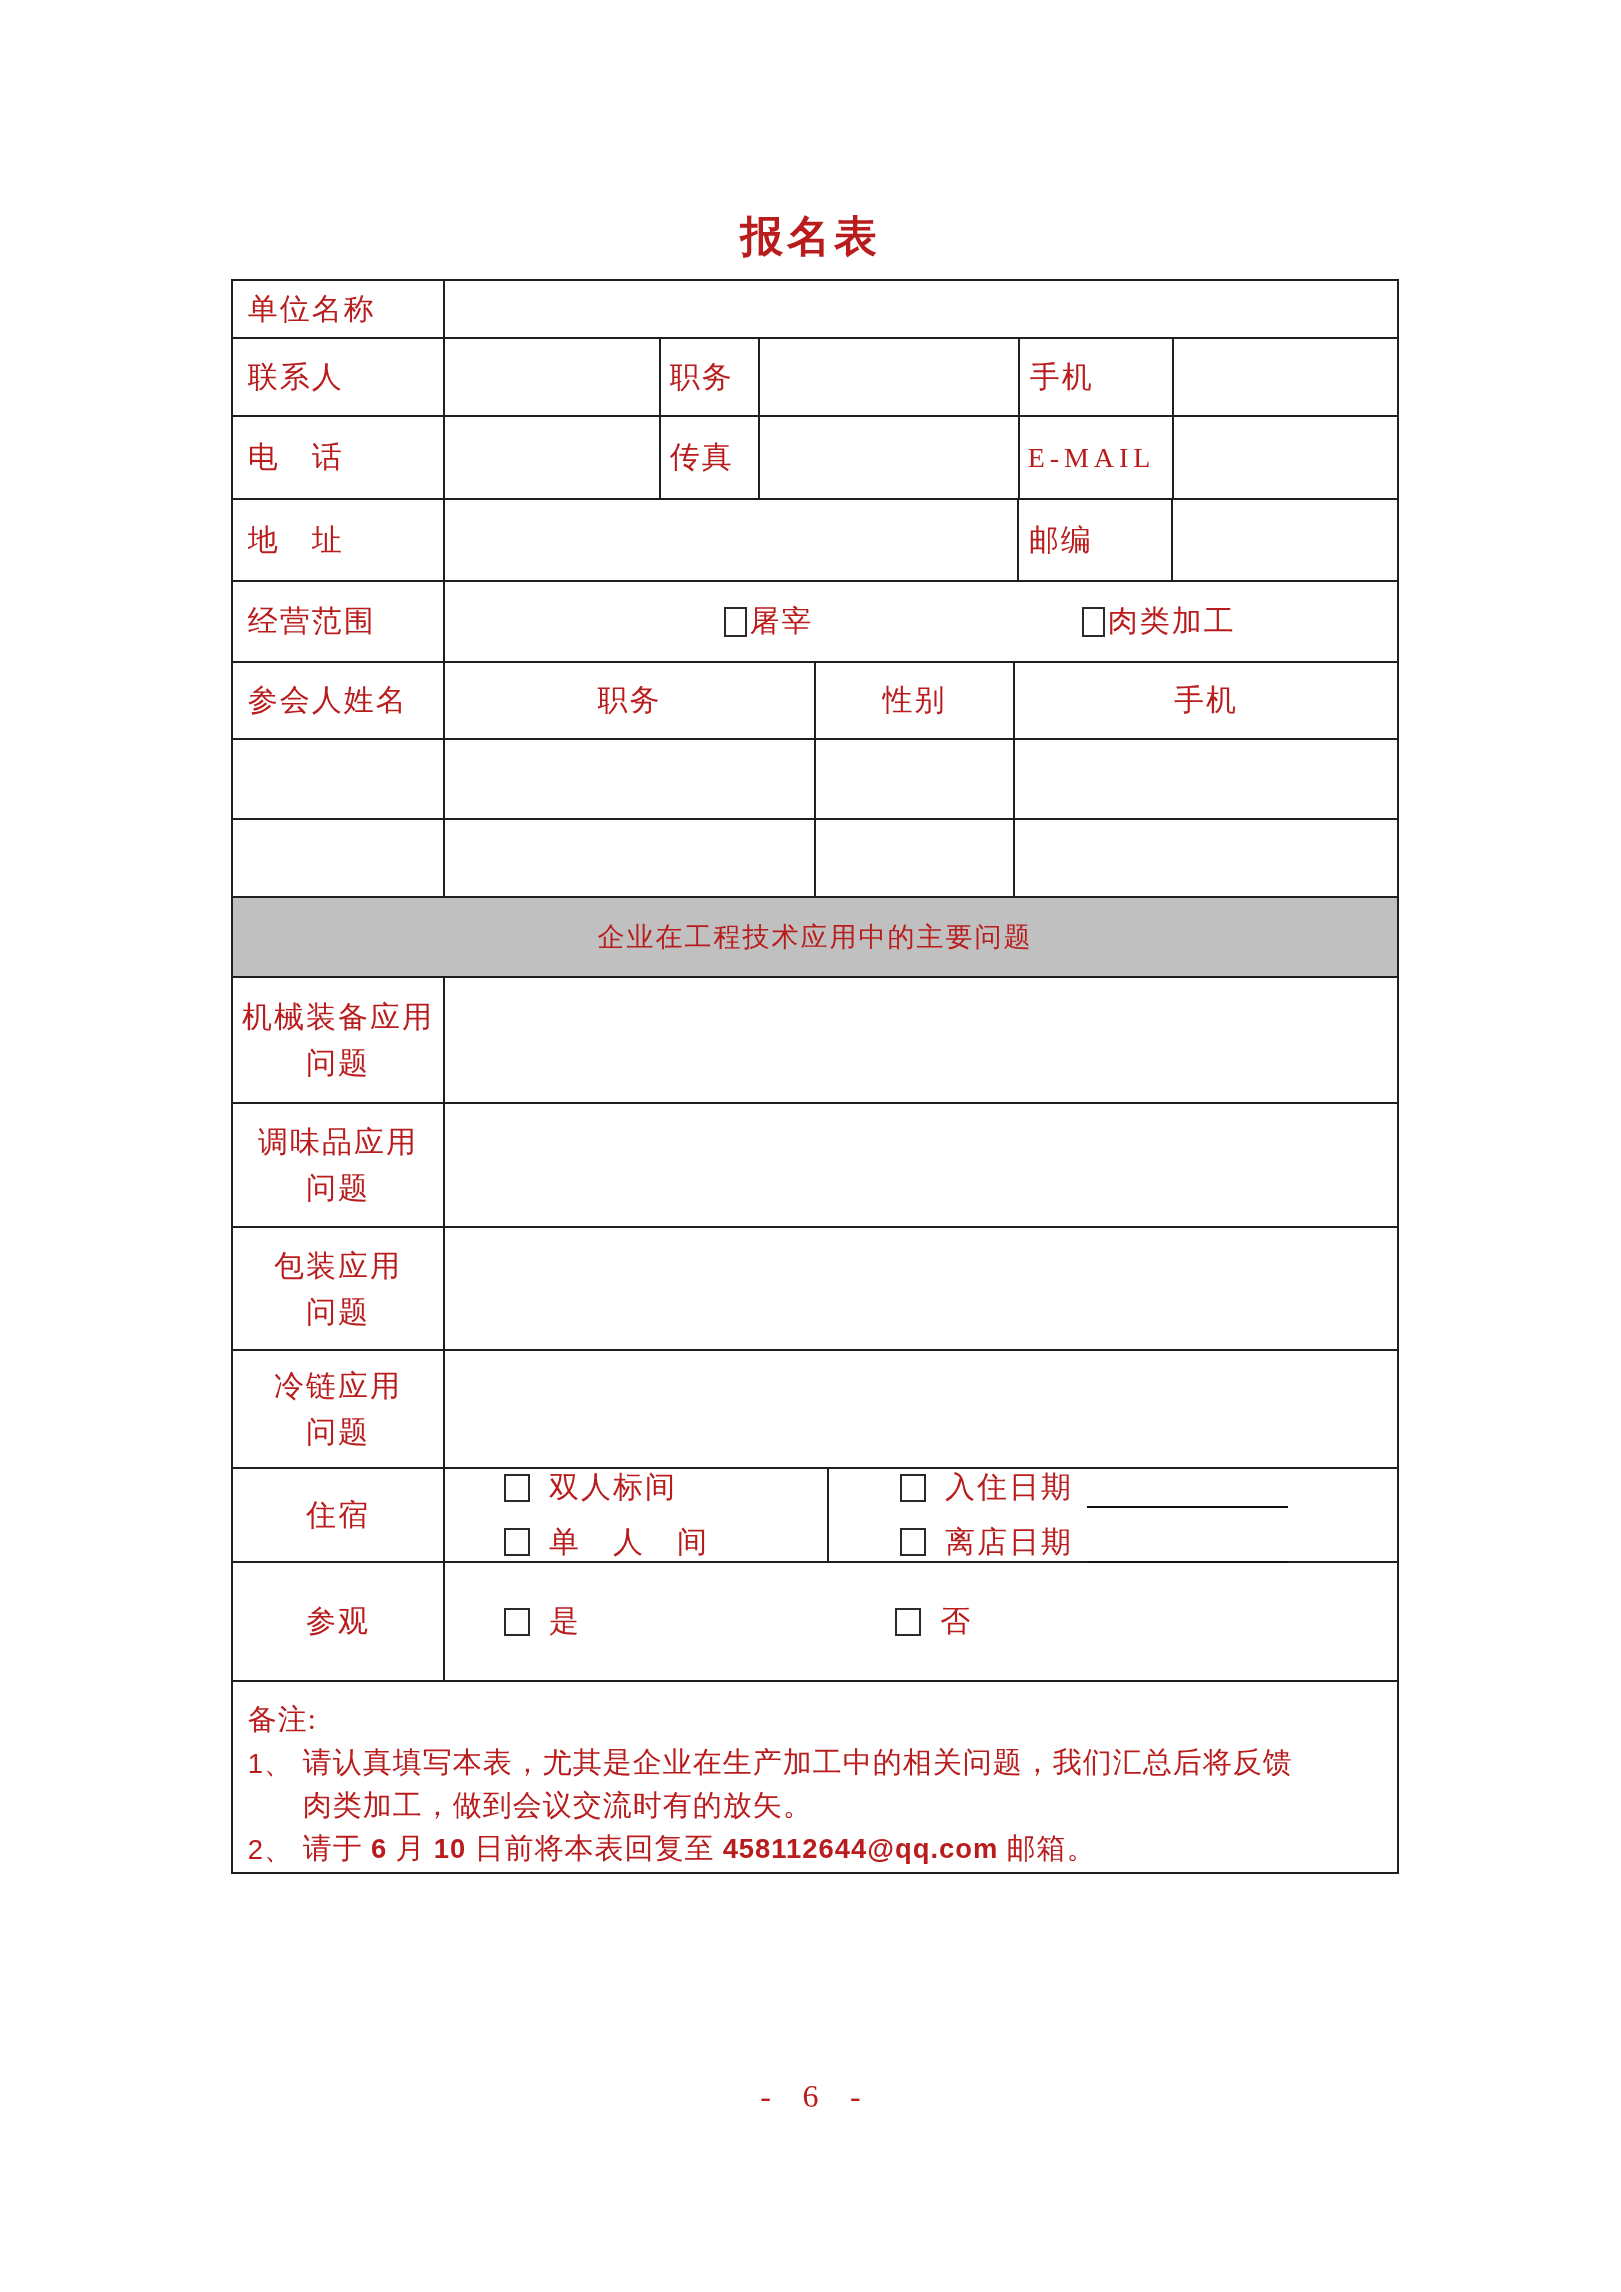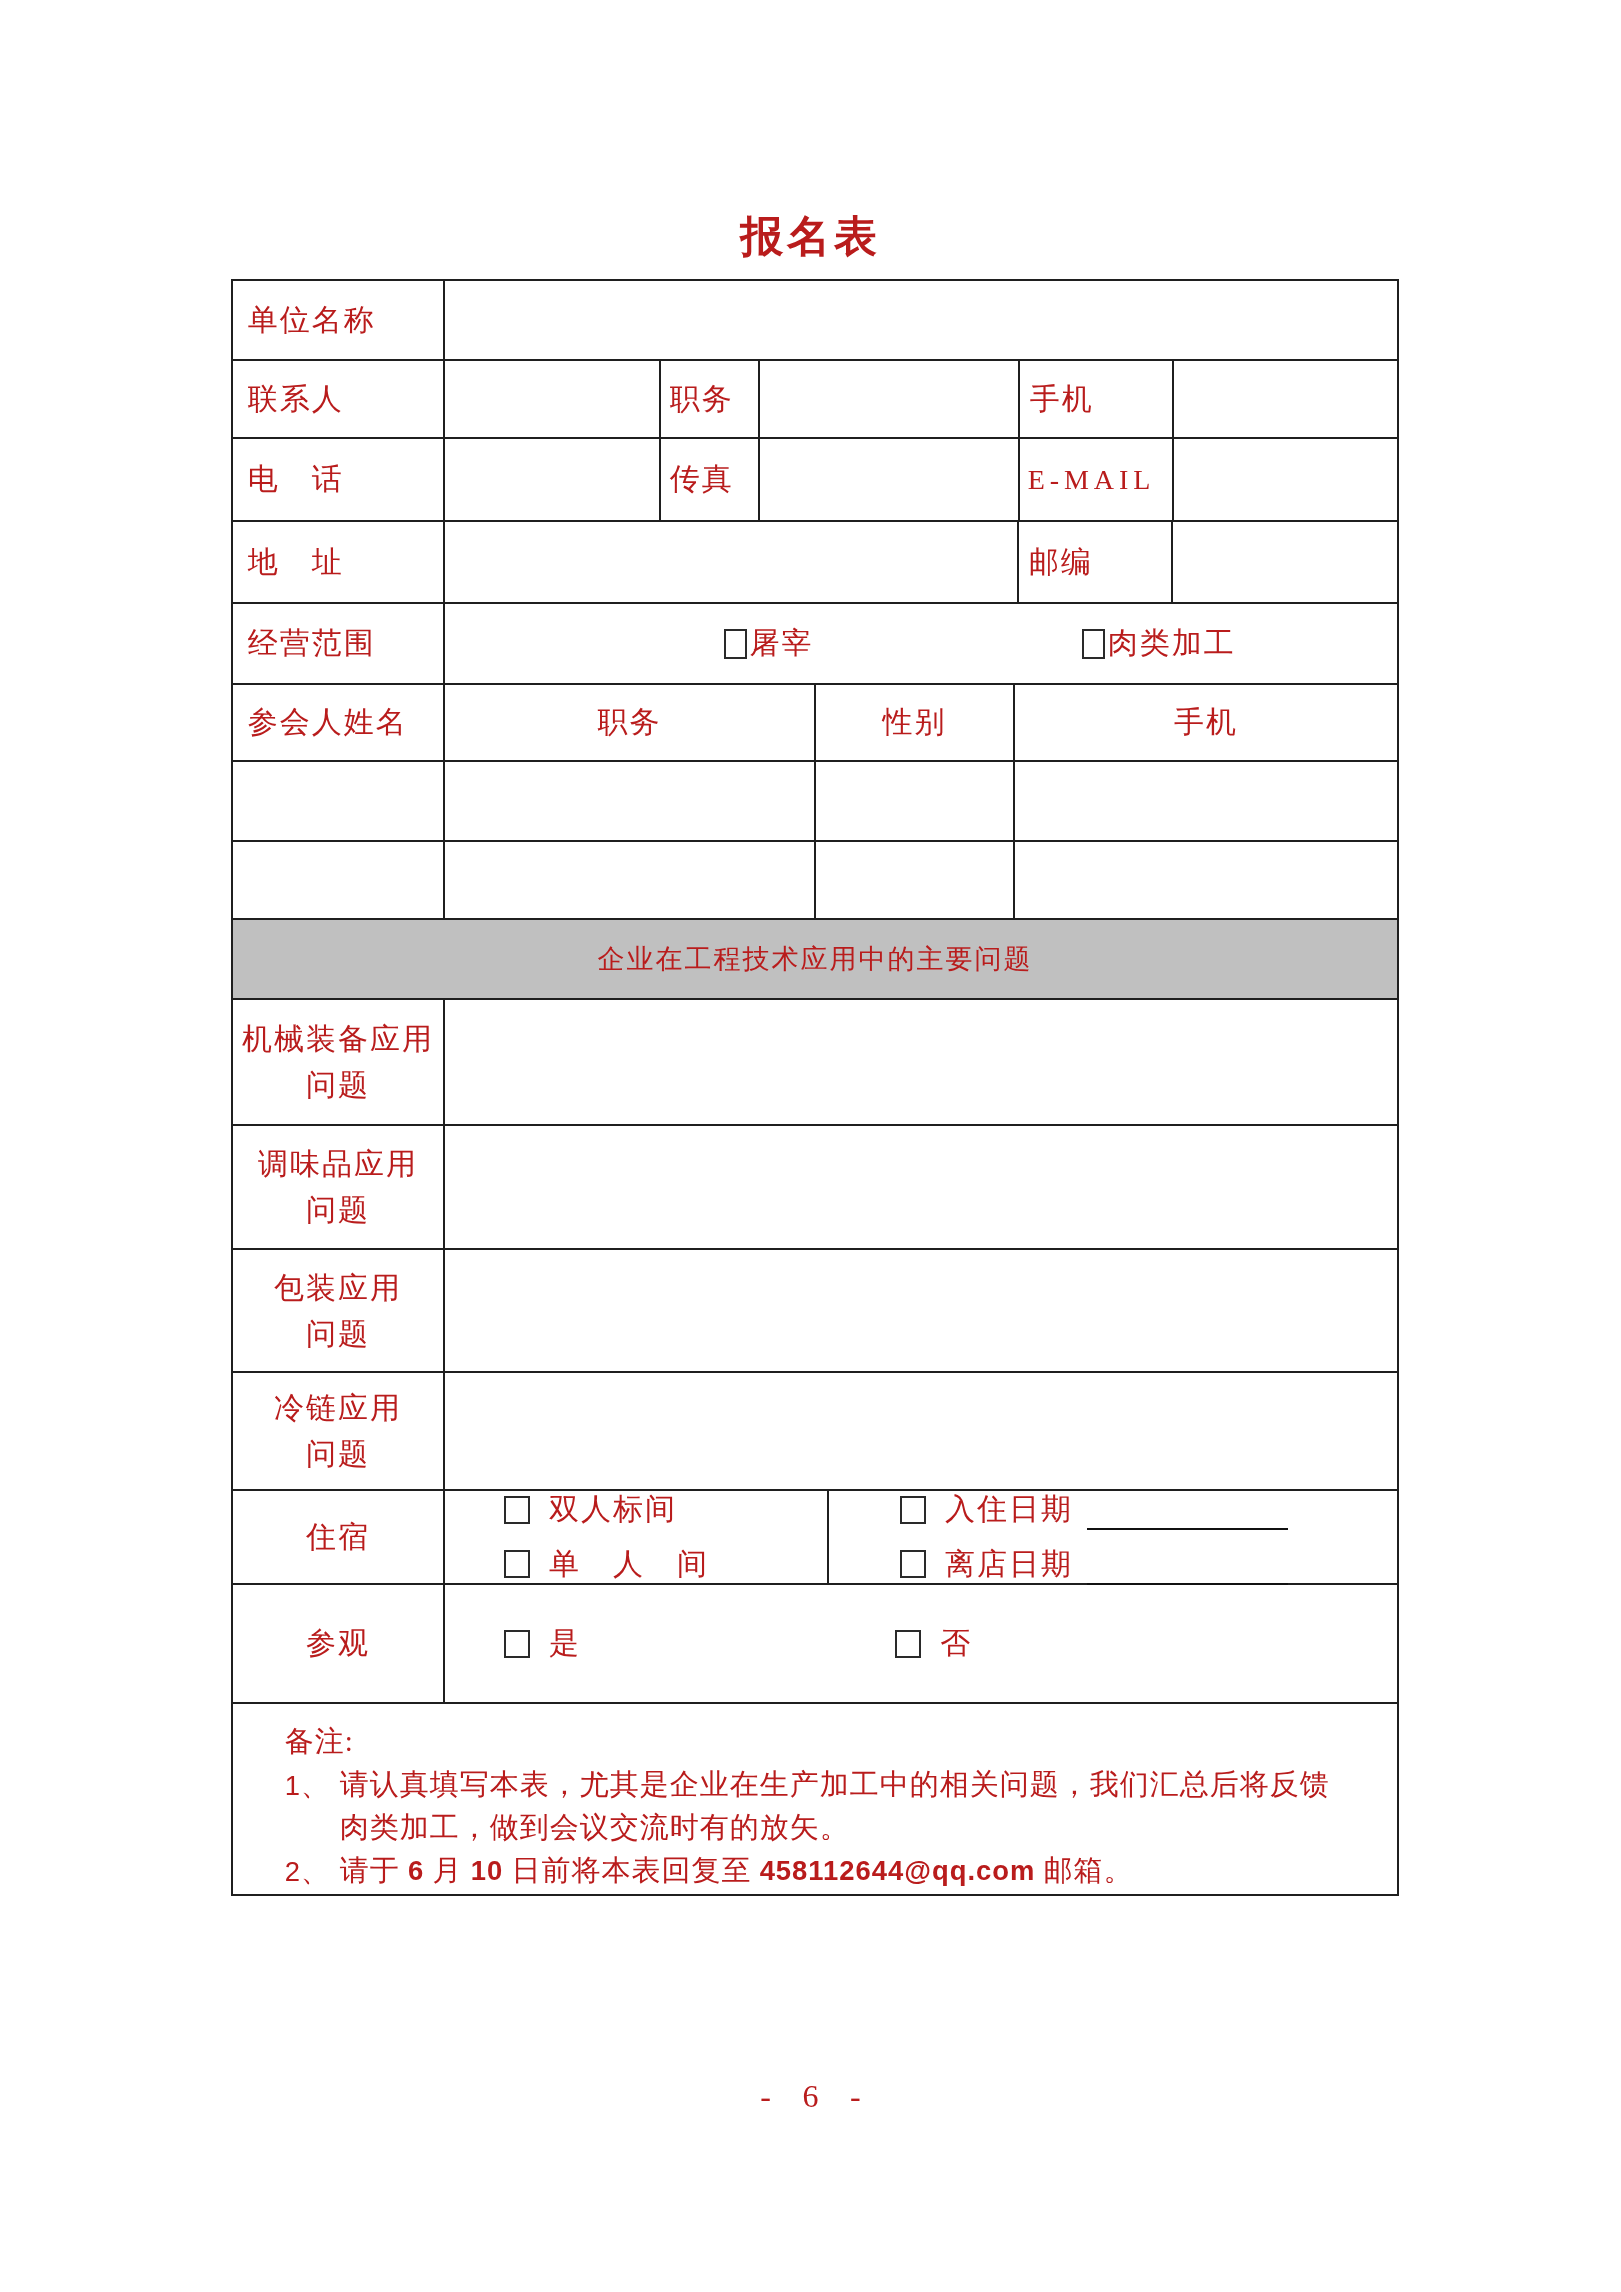--- a/index.html
+++ b/index.html
@@ -20,21 +20,21 @@
     position:absolute; top:279px; left:231px; width:1168px;
     border:2.9px solid #1f1f1f;
   }
   .row { display:flex; border-top:2.9px solid #1f1f1f; }
   .row:first-child { border-top:none; }
   .cell { border-left:2px solid #1f1f1f; height:100%; }
   .cell:first-child { border-left:none; }
   .row > .cell { height:auto; }
 
   
-  .rh-a{height:78px}.rh-b{height:78px}.rh-c{height:83px}.rh-d{height:82px}
+  .rh-a{height:56px}.rh-b{height:78px}.rh-c{height:83px}.rh-d{height:82px}
   .rh-e{height:81px}.rh-f{height:77px}.rh-g{height:80px}.rh-h{height:78px}
   .rh-i{height:80px}.rh-j{height:126px}.rh-k{height:124px}.rh-l{height:123px}
   .rh-m{height:118px}.rh-n{height:94px}.rh-o{height:119px}.rh-p{height:192px}
 
   
   .w-label{width:210px; flex:none;}
   .w-b2{width:216px; flex:none;} .w-b3{width:99px; flex:none;}
   .w-b4{width:260px; flex:none;} .w-b5{width:154px; flex:none;}
   .w-c2{width:574px; flex:none;}
   .w-e2{width:371px; flex:none;} .w-e3{width:199px; flex:none;}
@@ -70,21 +70,21 @@
   .opt-line .cb { margin-right:19.6px; }
   .uline { display:inline-block; width:201px; border-bottom:2.9px solid #111;
         height:29px; margin-left:13.7px; align-self:flex-end; }
 
   .visit-content { display:flex; align-items:center; padding-left:59px;
         font-size:30px; letter-spacing:2px; }
   .visit-content .cb { margin-right:19.6px; }
   .vgap { width:314px; flex:none; }
 
   .remarks { padding:15.7px 23.5px 0 14.7px; font-size:29px; line-height:43px;
-        letter-spacing:1px;margin-left:37px; }
+        letter-spacing:1px; }
   .ritem { display:flex; align-items:flex-start; }
   .rnum { width:55px; flex:none; font-family:"Liberation Sans","DejaVu Sans",sans-serif;
         font-size:27.4px; padding-top:1px; }
   .rtext { flex:1; }
   .sans-num { font-family:"Liberation Sans","DejaVu Sans",sans-serif;
         font-size:27.4px; font-weight:700; }
 
   .page-num { position:absolute; top:2078px; left:0; width:100%;
         text-align:center; font-size:32px; word-spacing:23.5px; }
 </style>

